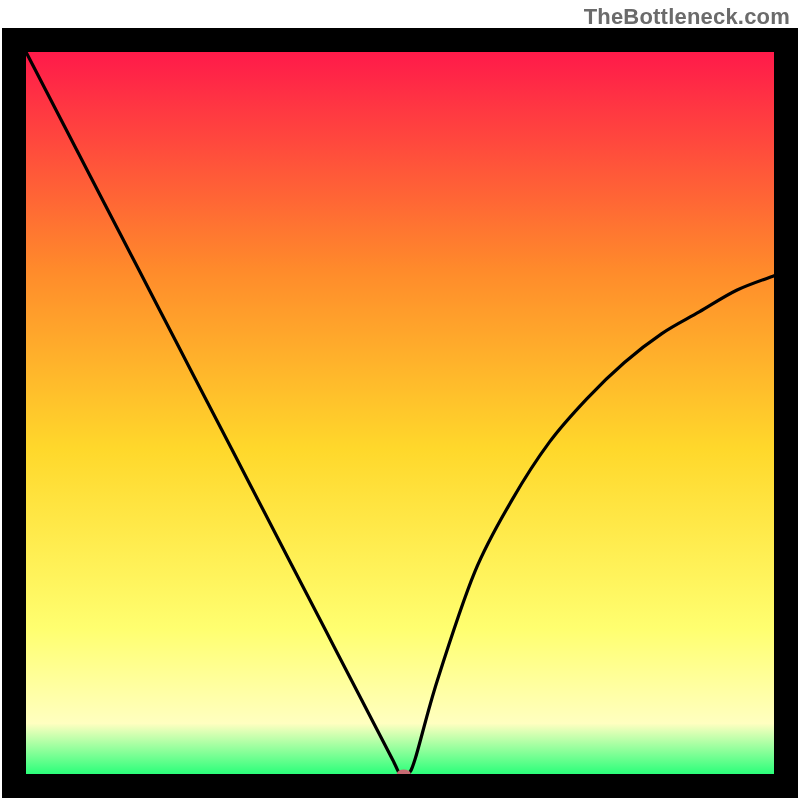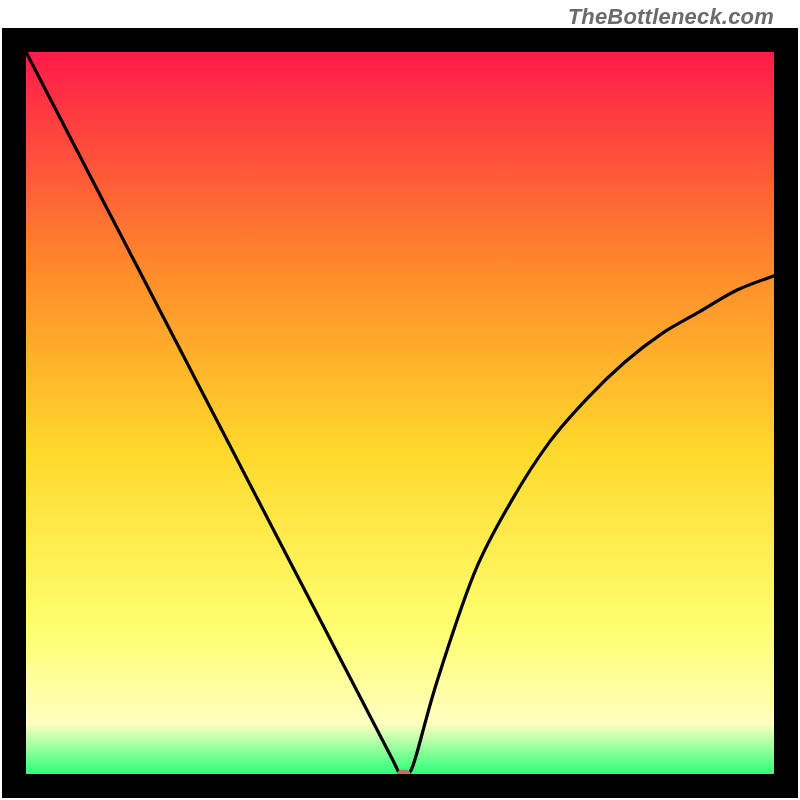--- a/index.html
+++ b/index.html
@@ -12,28 +12,27 @@
     overflow: hidden;
   }
   .wrapper {
     position: relative;
     width: 800px;
     height: 800px;
   }
   .watermark {
     position: absolute;
     top: 4px;
-    right: 26px;
+    right: 10px;
     font-size: 22px;
     font-weight: 600;
     color: #6b6b6b;
     letter-spacing: 0.2px;
     z-index: 5;
     user-select: none;
-    font-style: italic;
   }
   svg.chart {
     position: absolute;
     top: 0;
     left: 0;
   }
 </style>
 </head>
 <body>
 <div class="wrapper">

